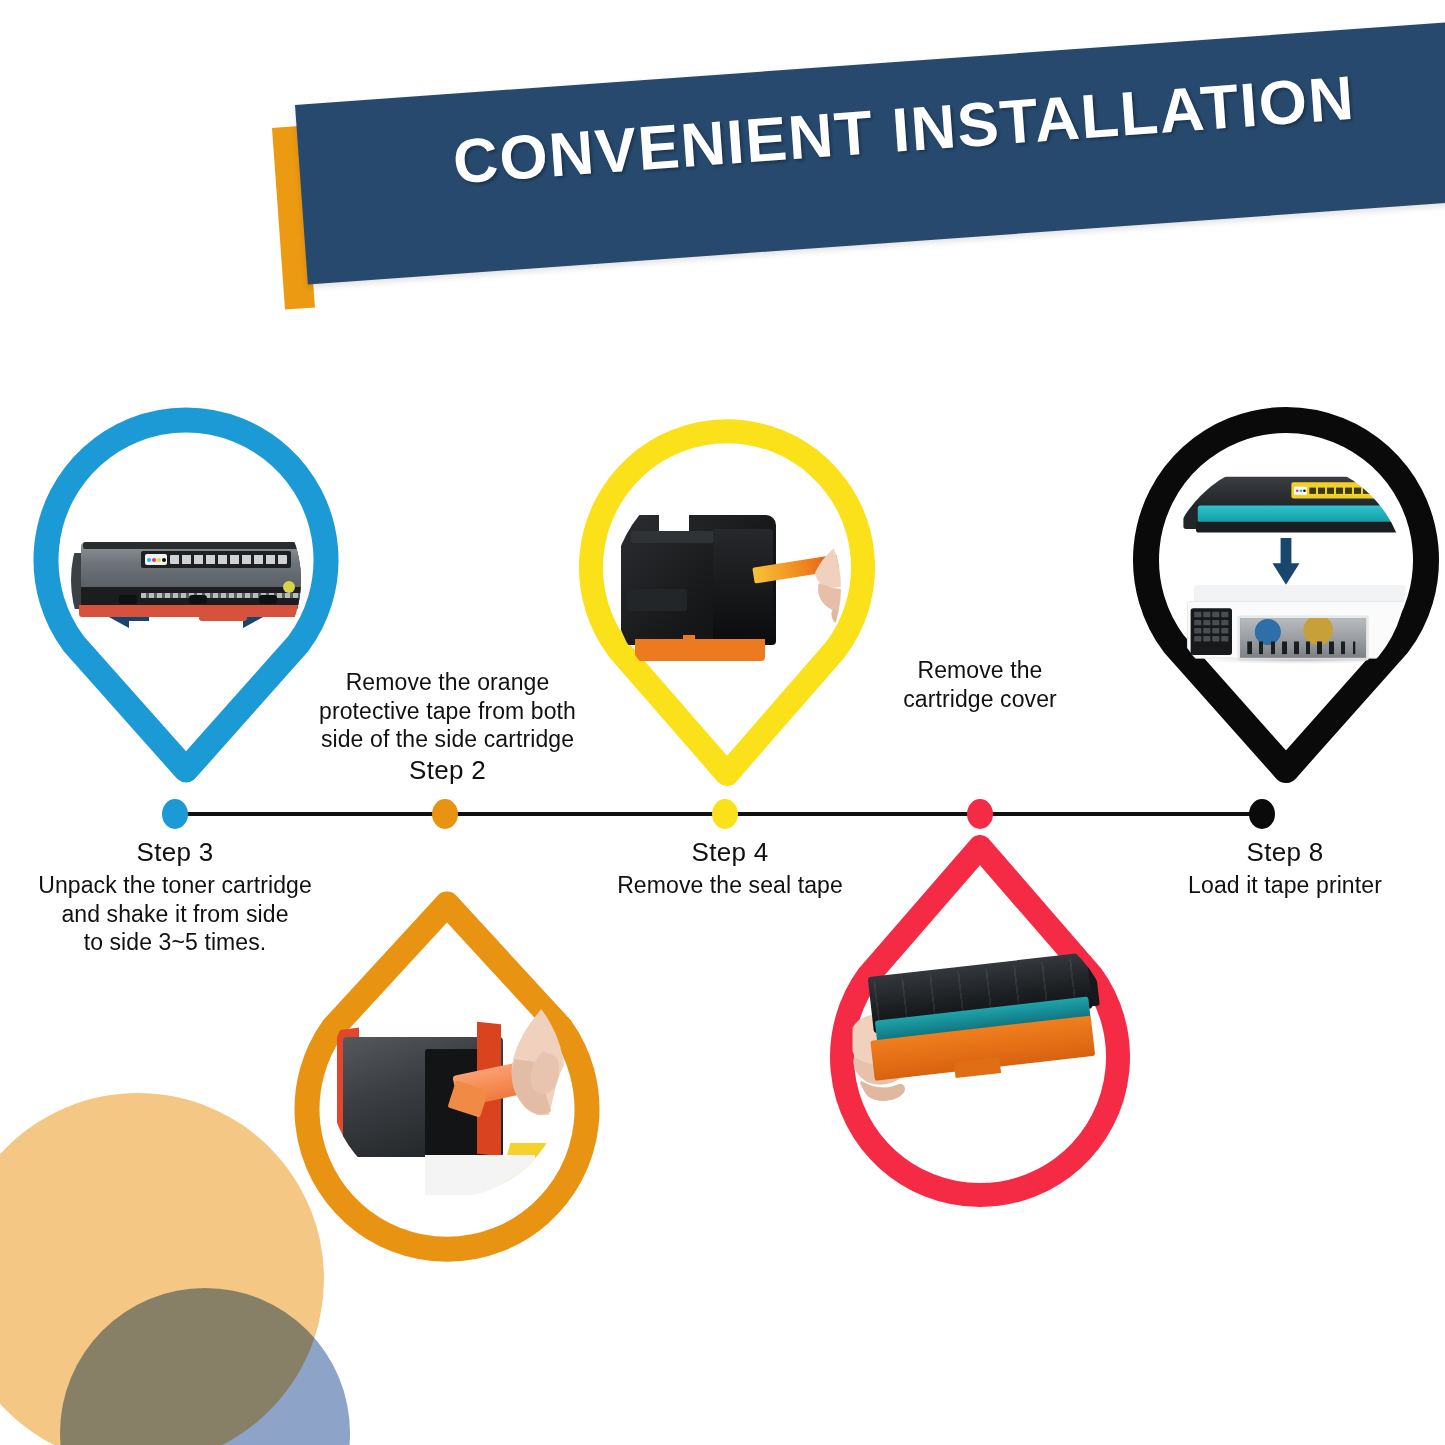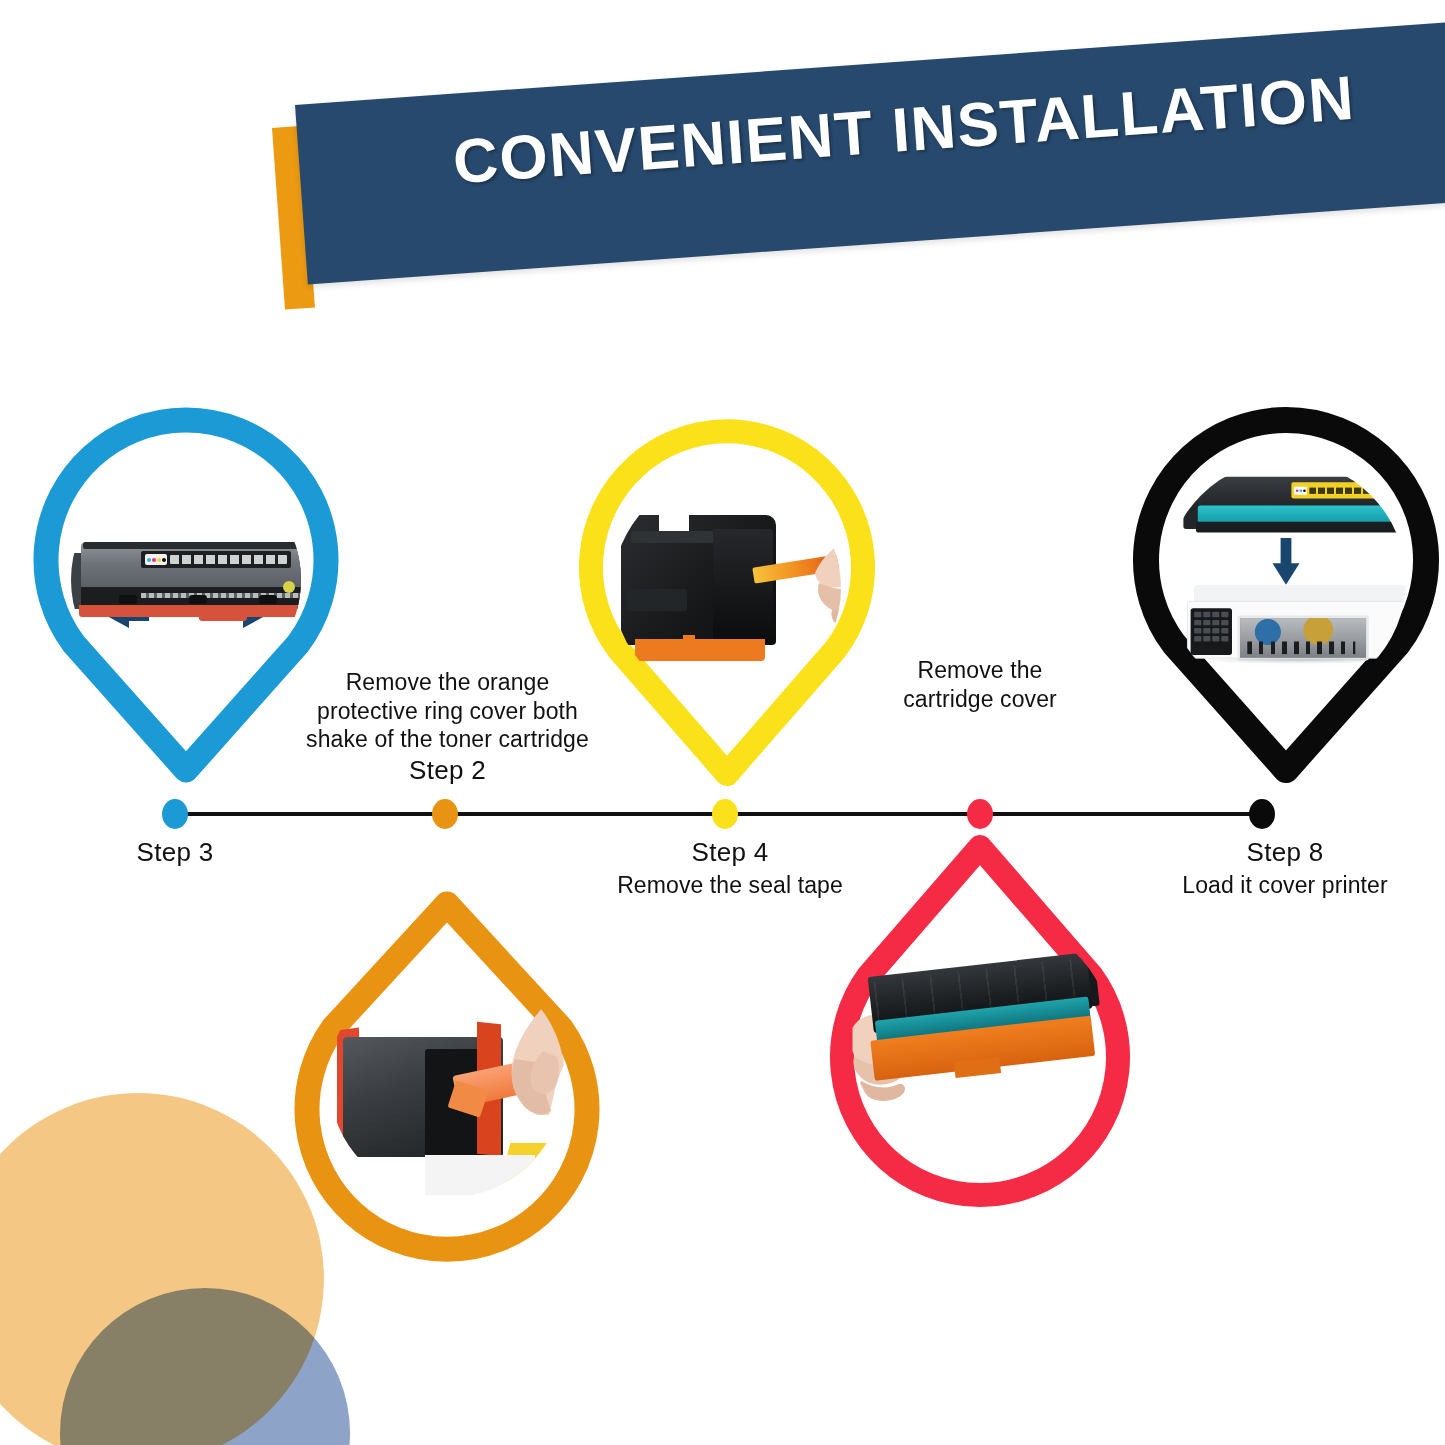--- a/index.html
+++ b/index.html
@@ -216,20 +216,25 @@
         <div class="c1-knob" style="left:118px;"></div>
         <div class="c1-knob" style="left:188px;"></div>
         <div class="c1-base"></div>
         <div class="c1-tab"></div>
         <div class="c1-gear"></div>
       </div>
     </div>
   </div>
   <div class="step-block sp-gap-below" style="left:30px;top:838px;width:290px;">
     <div class="step-title">Step 3</div>
+    <div class="step-desc">
+      <div>Unpack the toner cartridge</div>
+      <div>and shake it from side</div>
+      <div>to side 3~5 times.</div>
+    </div>
   </div>
 
   <div class="pin" style="left:287px;top:900px;width:320px;height:330px;">
     <svg width="320" height="330" viewBox="0 0 320 330">
       <path d="M160 4 L274 128 A140 140 0 1 1 46 128 Z" fill="none" stroke="#E89412" stroke-width="25" stroke-linejoin="round"></path>
     </svg>
     <div class="pin-media" style="left:42px;top:62px;width:236px;height:236px;">
       <div class="art2">
         <div class="a2-redL"></div>
         <div class="a2-body"></div>
@@ -245,22 +250,22 @@
             <path d="M36 92 C30 106 32 124 44 138 C52 148 64 150 72 144 C66 128 64 110 62 96 Z" fill="#E3BCA5"></path>
             <path d="M64 84 C56 92 50 104 52 116 C54 126 64 130 72 124 C80 118 82 102 78 90 Z" fill="#E8C4AE"></path>
           </svg>
         </div>
       </div>
     </div>
   </div>
   <div class="step-block sp-gap-above" style="left:300px;top:668px;width:295px;">
     <div class="step-desc">
       <div>Remove the orange</div>
-      <div>protective ring cover both</div>
-      <div>shake of the toner cartridge</div>
+      <div>protective tape from both</div>
+      <div>side of the side cartridge</div>
     </div>
     <div class="step-title">Step 2</div>
   </div>
 
   <div class="pin" style="left:585px;top:442px;width:284px;height:334px;">
     <svg width="284" height="334" viewBox="0 0 284 334">
       <path d="M142 332 L34 208 A136 136 0 1 1 250 208 Z" fill="none" stroke="#FAE119" stroke-width="24" stroke-linejoin="round"></path>
     </svg>
     <div class="pin-media" style="left:28px;top:32px;width:228px;height:228px;">
       <div class="cart3">
@@ -378,17 +383,17 @@
             <div class="a5-baydots"></div>
           </div>
           <div class="a5-shadow"></div>
         </div>
       </div>
     </div>
   </div>
   <div class="step-block sp-gap-below" style="left:1140px;top:838px;width:290px;">
     <div class="step-title">Step 8</div>
     <div class="step-desc">
-      <div>Load it cover printer</div>
+      <div>Load it tape printer</div>
     </div>
   </div>
 
 </div>
 
 </body></html>

